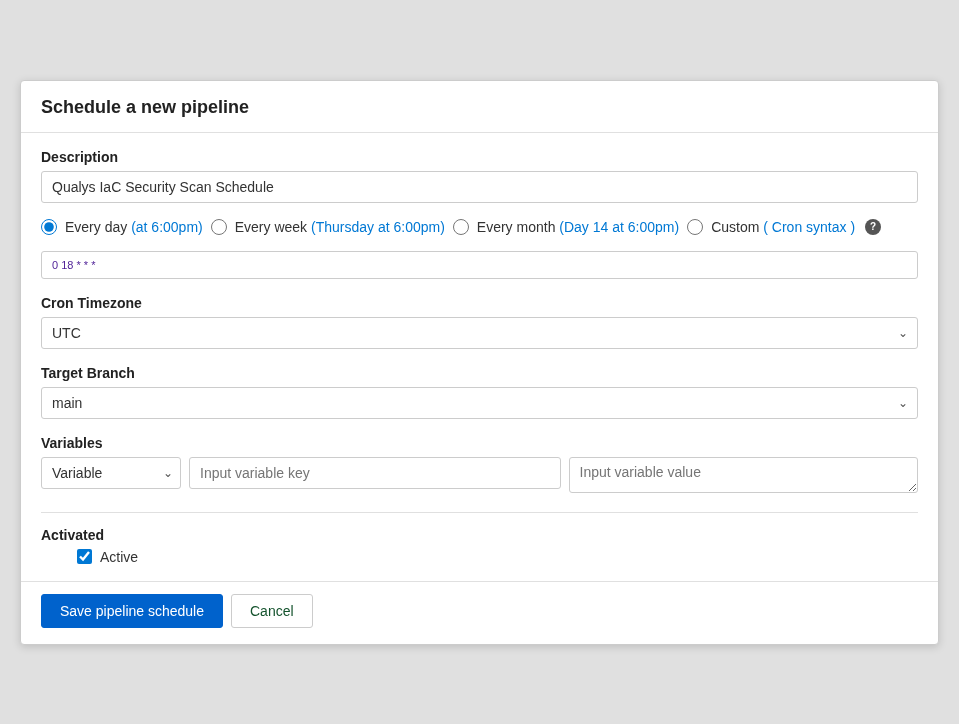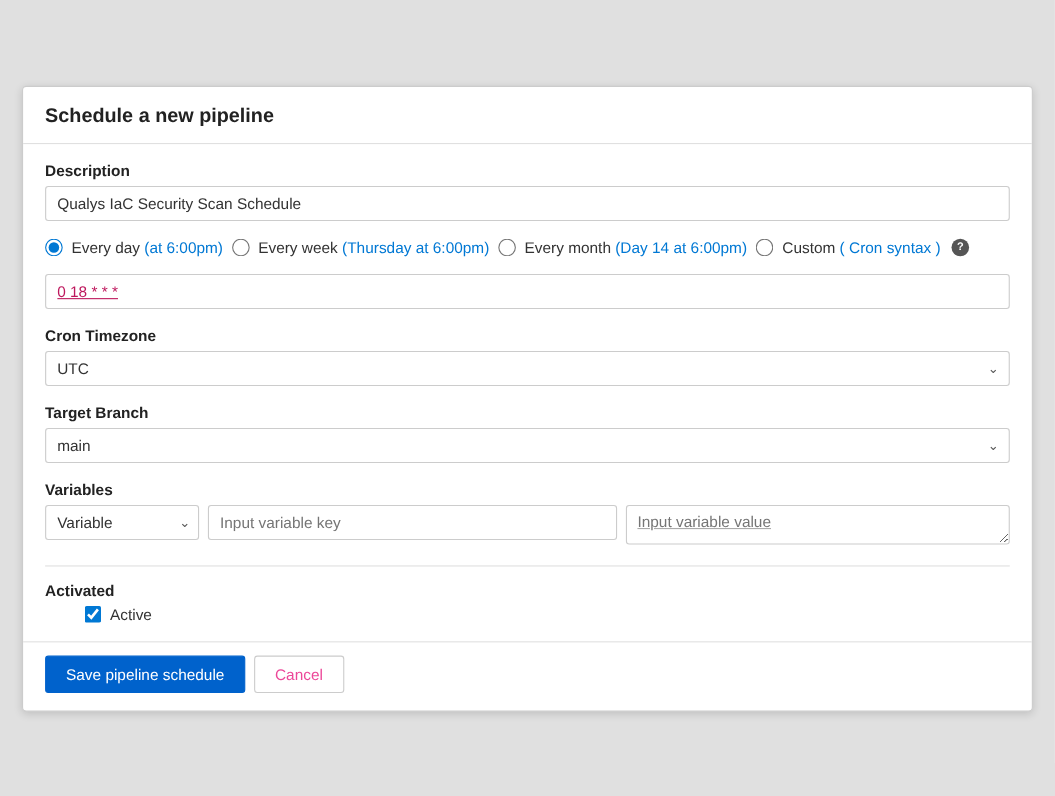--- a/index.html
+++ b/index.html
@@ -114,26 +114,25 @@
       font-weight: bold;
       cursor: pointer;
       margin-left: 2px;
     }
 
     .cron-input {
       width: 100%;
       padding: 7px 10px;
       border: 1px solid #ccc;
       border-radius: 3px;
-      font-size: 14px;
-      color: #be185d;
+      font-size: 11px;
+      color: #4c1d95;
       background: #fff;
       outline: none;
       margin-top: 6px;
-      text-decoration: underline;
     }
 
     .select-wrapper {
       position: relative;
       width: 100%;
     }
 
     .form-select {
       width: 100%;
       padding: 7px 32px 7px 10px;
@@ -202,21 +201,20 @@
       width: 100%;
       padding: 5px 20px 5px 10px;
       border: 1px solid #ccc;
       border-radius: 3px;
       font-size: 14px;
       color: #aaa;
       resize: both;
       height: 36px;
       outline: none;
       line-height: 1.4;
-      text-decoration: underline;
     }
 
     .activated-section {
       margin-top: 8px;
     }
 
     .checkbox-row {
       display: flex;
       align-items: center;
       gap: 8px;
@@ -251,21 +249,21 @@
       border: 1px solid #0062cc;
       border-radius: 3px;
       font-size: 14px;
       font-weight: 500;
       cursor: pointer;
     }
 
     .btn-secondary {
       padding: 8px 18px;
       background: #fff;
-      color: #ec4899;
+      color: #14532d;
       border: 1px solid #ccc;
       border-radius: 3px;
       font-size: 14px;
       cursor: pointer;
     }
 
     .section-divider {
       border: none;
       border-top: 1px solid #e0e0e0;
       margin: 14px 0;

